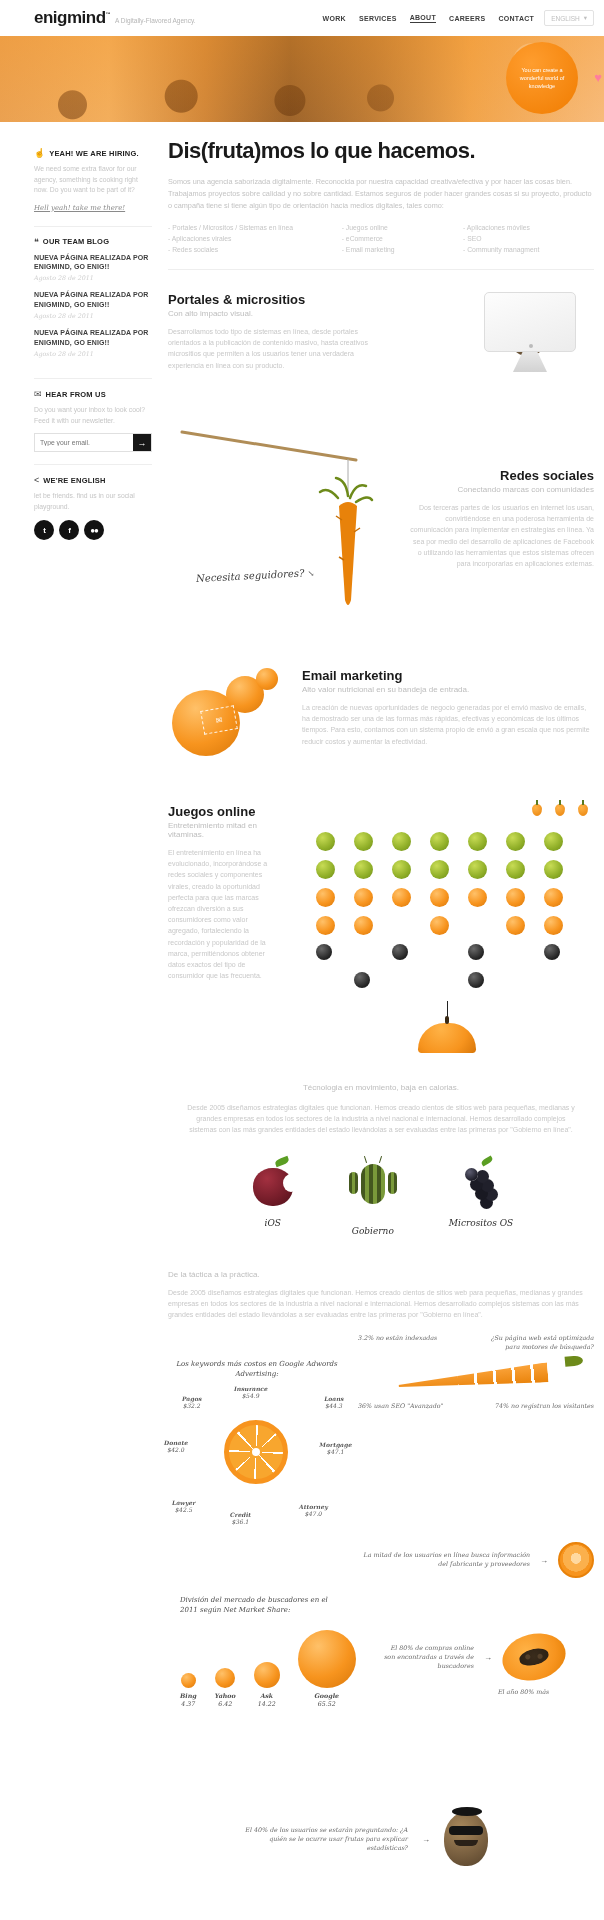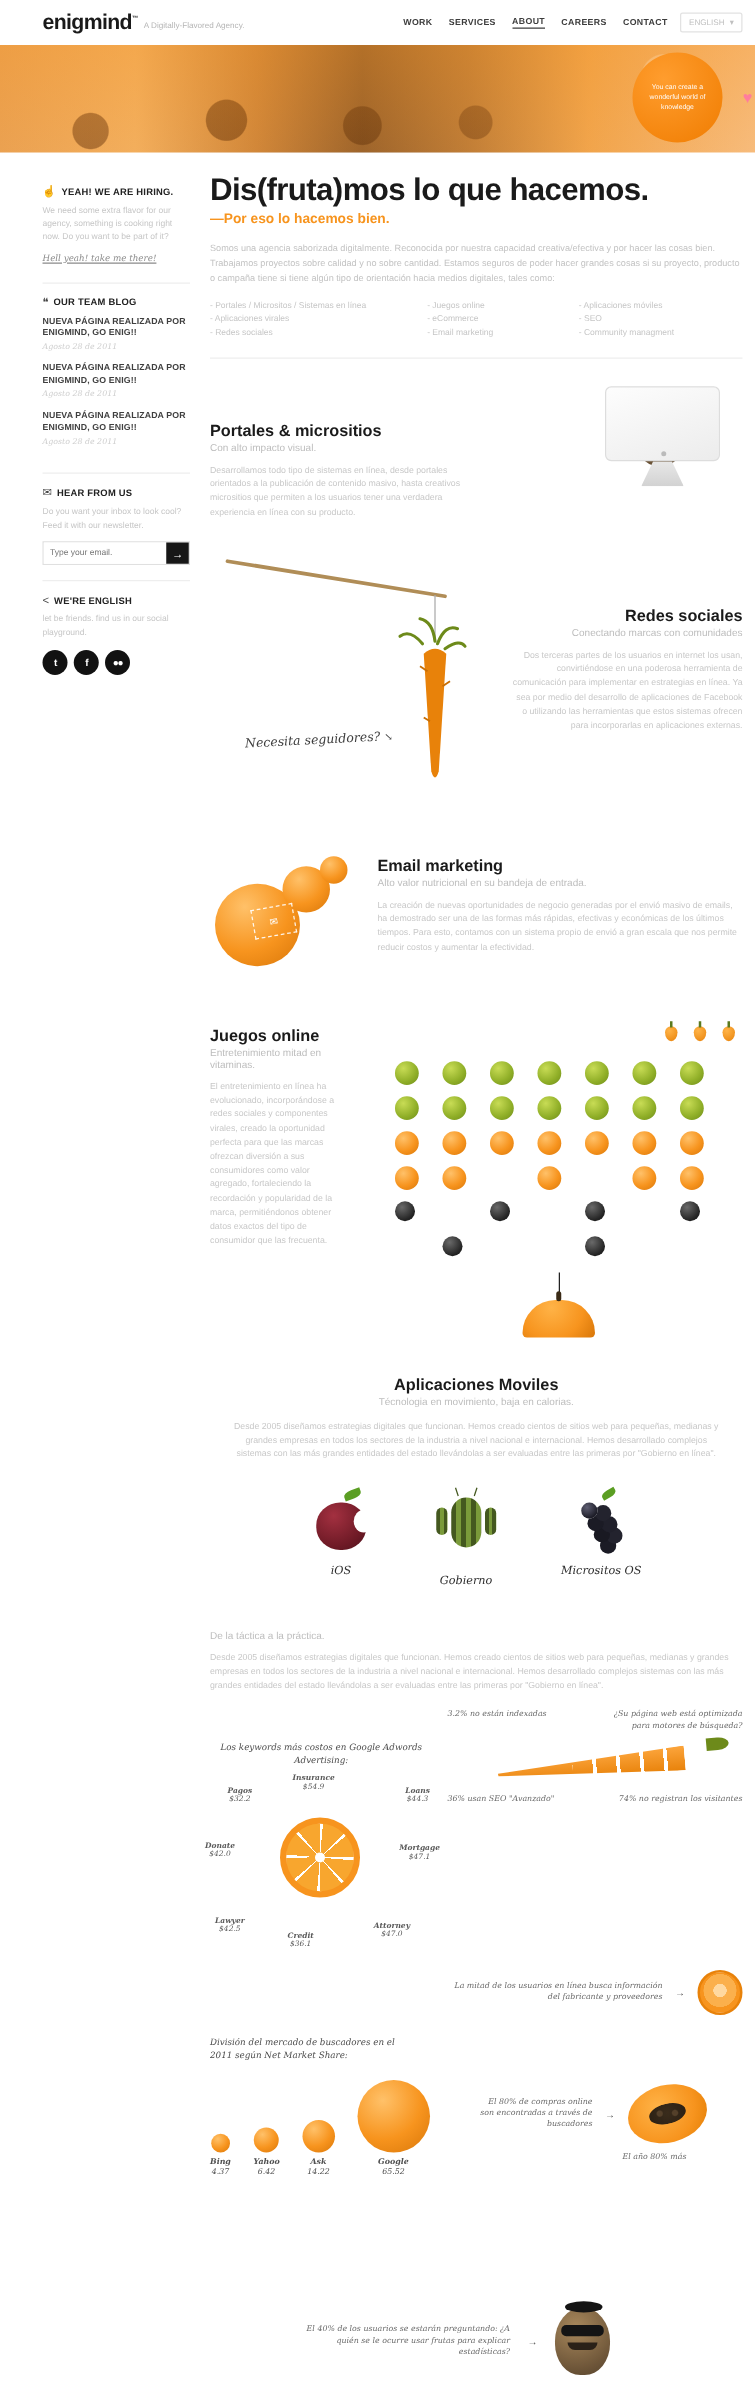--- a/index.html
+++ b/index.html
@@ -74,35 +74,35 @@
   .nl-row input { flex: 1; min-width: 0; border: none; outline: none; padding: 5px; font-size: 6.8px; color: #9a9a9a; font-family: "Liberation Sans", sans-serif; }
   .nl-row button { width: 18px; background: #171717; color: #fff; border: none; font-size: 9px; cursor: pointer; }
   .soc-row { display: flex; gap: 5px; margin-top: 8px; }
   .soc {
     width: 20px; height: 20px; border-radius: 50%; background: #121212; color: #fff;
     display: flex; align-items: center; justify-content: center; font-size: 8px; font-weight: bold; cursor: pointer;
     letter-spacing: -1px;
   }
 
   
-  .h1 { font-size: 25px; font-weight: bold; color: #1a1a1a; letter-spacing: -0.5px; }
+  .h1 { font-size: 22px; font-weight: bold; color: #1a1a1a; letter-spacing: -0.5px; }
   .h1-sub { font-size: 11px; font-weight: bold; color: #f7941e; margin-top: 2px; }
   .intro { margin-top: 12px; font-size: 7.3px; color: #c3c3c3; line-height: 1.65; }
   .services { display: grid; grid-template-columns: 1.25fr .85fr 1fr; gap: 4px 10px; margin-top: 12px; }
   .services div { font-size: 6.8px; color: #c6c6c6; }
   .services div::before { content: "- "; }
   .divider { border: none; border-top: 1px solid #eee; margin: 16px 0 0; }
 
   
   .sec-h2 { font-size: 13px; font-weight: bold; color: #1a1a1a; }
   .sec-sub { font-size: 8px; color: #bdbdbd; margin-top: 2px; }
   .sec-body { font-size: 7px; color: #c8c8c8; line-height: 1.6; margin-top: 8px; }
 
   .portales { display: flex; margin-top: 22px; }
-  .portales .txt { width: 205px; margin-top: 28px; }
+  .portales .txt { width: 205px; }
   .portales .art { flex: 1; position: relative; height: 120px; }
   .kiwi {
     position: absolute; width: 40px; height: 50px; border-radius: 50% 50% 46% 46%;
     background: radial-gradient(circle at 38% 30%, #a8885c, #6e5639 70%, #54422c);
   }
   .kiwi .eye { position: absolute; top: 10px; width: 11px; height: 11px; background: #fff; border-radius: 50%; }
   .kiwi .eye::after { content: ""; position: absolute; left: 3px; top: 3px; width: 5px; height: 5px; background: #111; border-radius: 50%; }
   .kiwi .eye.l { left: 6px; } .kiwi .eye.r { right: 6px; }
   .kiwi .mouth { position: absolute; left: 9px; bottom: 10px; width: 22px; height: 9px; background: #9dbb3c; border-radius: 0 0 22px 22px; border-top: 2px solid #fff; }
   .portales .kiwi { left: 135px; top: 14px; }
@@ -198,21 +198,21 @@
   }
   .carrot2 .cuts { position: absolute; left: 60px; top: 2px; width: 90px; height: 28px;
     background: repeating-linear-gradient(90deg, transparent 0 16px, #fff 16px 19px); }
   .carrot2 .top { position: absolute; right: -16px; top: 2px; width: 18px; height: 10px; background: #6d8a1a; border-radius: 0 60% 60% 0; }
 
   .ig-half { position: absolute; right: 0; top: 208px; width: 236px; display: flex; align-items: center; gap: 10px; }
   .ig-half .ig-note { flex: 1; text-align: right; }
   .tomato { width: 36px; height: 36px; border-radius: 50%; flex-shrink: 0;
     background: radial-gradient(circle at 50% 45%, #ffd9a0 0 22%, #fbb04c 23% 55%, #f7941e 56% 80%, #e07b00); border: 2px solid #e8820a; }
 
-  .ig-market { position: absolute; left: 0; top: 262px; width: 260px; }
+  .ig-market { position: absolute; left: 12px; top: 262px; width: 260px; }
   .ig-market .ig-title { width: 150px; }
   .market-row { display: flex; align-items: flex-end; gap: 18px; margin-top: 14px; }
   .mk { text-align: center; }
   .mk .ball { display: block; margin: 0 auto 4px; border-radius: 50%;
     background: radial-gradient(circle at 35% 28%, #ffc169, #f7941e 55%, #d87608); }
   .mk:nth-of-type(1) .ball { width: 15px; height: 15px; }
   .mk:nth-of-type(2) .ball { width: 20px; height: 20px; }
   .mk:nth-of-type(3) .ball { width: 26px; height: 26px; }
   .mk:nth-of-type(4) .ball { width: 58px; height: 58px; }
   .mk .nm, .mk .sh { display: block; font-family: "DejaVu Serif", serif; font-style: italic; font-size: 6.3px; color: #4f4f4f; line-height: 1.25; }
@@ -323,21 +323,20 @@
 
       <span class="soc twitter">t</span>
           <span class="soc facebook">f</span>
           <span class="soc flickr">●●</span>
         </div>
     </div>
   </aside>
 
   <main class="main">
     <h1 class="h1">Dis(fruta)mos lo que hacemos.</h1>
-    <div class="h1-sub">—Por eso lo hacemos bien.</div>
     <p class="intro">Somos una agencia saborizada digitalmente. Reconocida por nuestra capacidad creativa/efectiva y por hacer las cosas bien. Trabajamos proyectos sobre calidad y no sobre cantidad. Estamos seguros de poder hacer grandes cosas si su proyecto, producto o campaña tiene si tiene algún tipo de orientación hacia medios digitales, tales como:</p>
     <div class="services">
 
     <div>Portales / Micrositos / Sistemas en línea</div>
         <div>Juegos online</div>
         <div>Aplicaciones móviles</div>
         <div>Aplicaciones virales</div>
         <div>eCommerce</div>
         <div>SEO</div>
         <div>Redes sociales</div>
@@ -456,21 +455,20 @@
             <span class="inv empty"></span>
           </div>
         <div class="cannon-wrap">
           <div class="cannon-line"></div>
           <div class="cannon"></div>
         </div>
       </div>
     </section>
 
     <section class="apps">
-      <h2 class="sec-h2">Aplicaciones Moviles</h2>
       <div class="sec-sub">Técnologia en movimiento, baja en calorias.</div>
       <p class="sec-body">Desde 2005 diseñamos estrategias digitales que funcionan. Hemos creado cientos de sitios web para pequeñas, medianas y grandes empresas en todos los sectores de la industria a nivel nacional e internacional. Hemos desarrollado complejos sistemas con las más grandes entidades del estado llevándolas a ser evaluadas entre las primeras por "Gobierno en línea".</p>
       <div class="platforms">
 
           <div class="platform">
             <div class="fruit apple">
               <span class="leaf"></span><span class="body"></span><span class="arm l"></span><span class="arm r"></span><span class="dot"></span>
             </div>
             <div class="label hand">iOS</div>
           </div>

